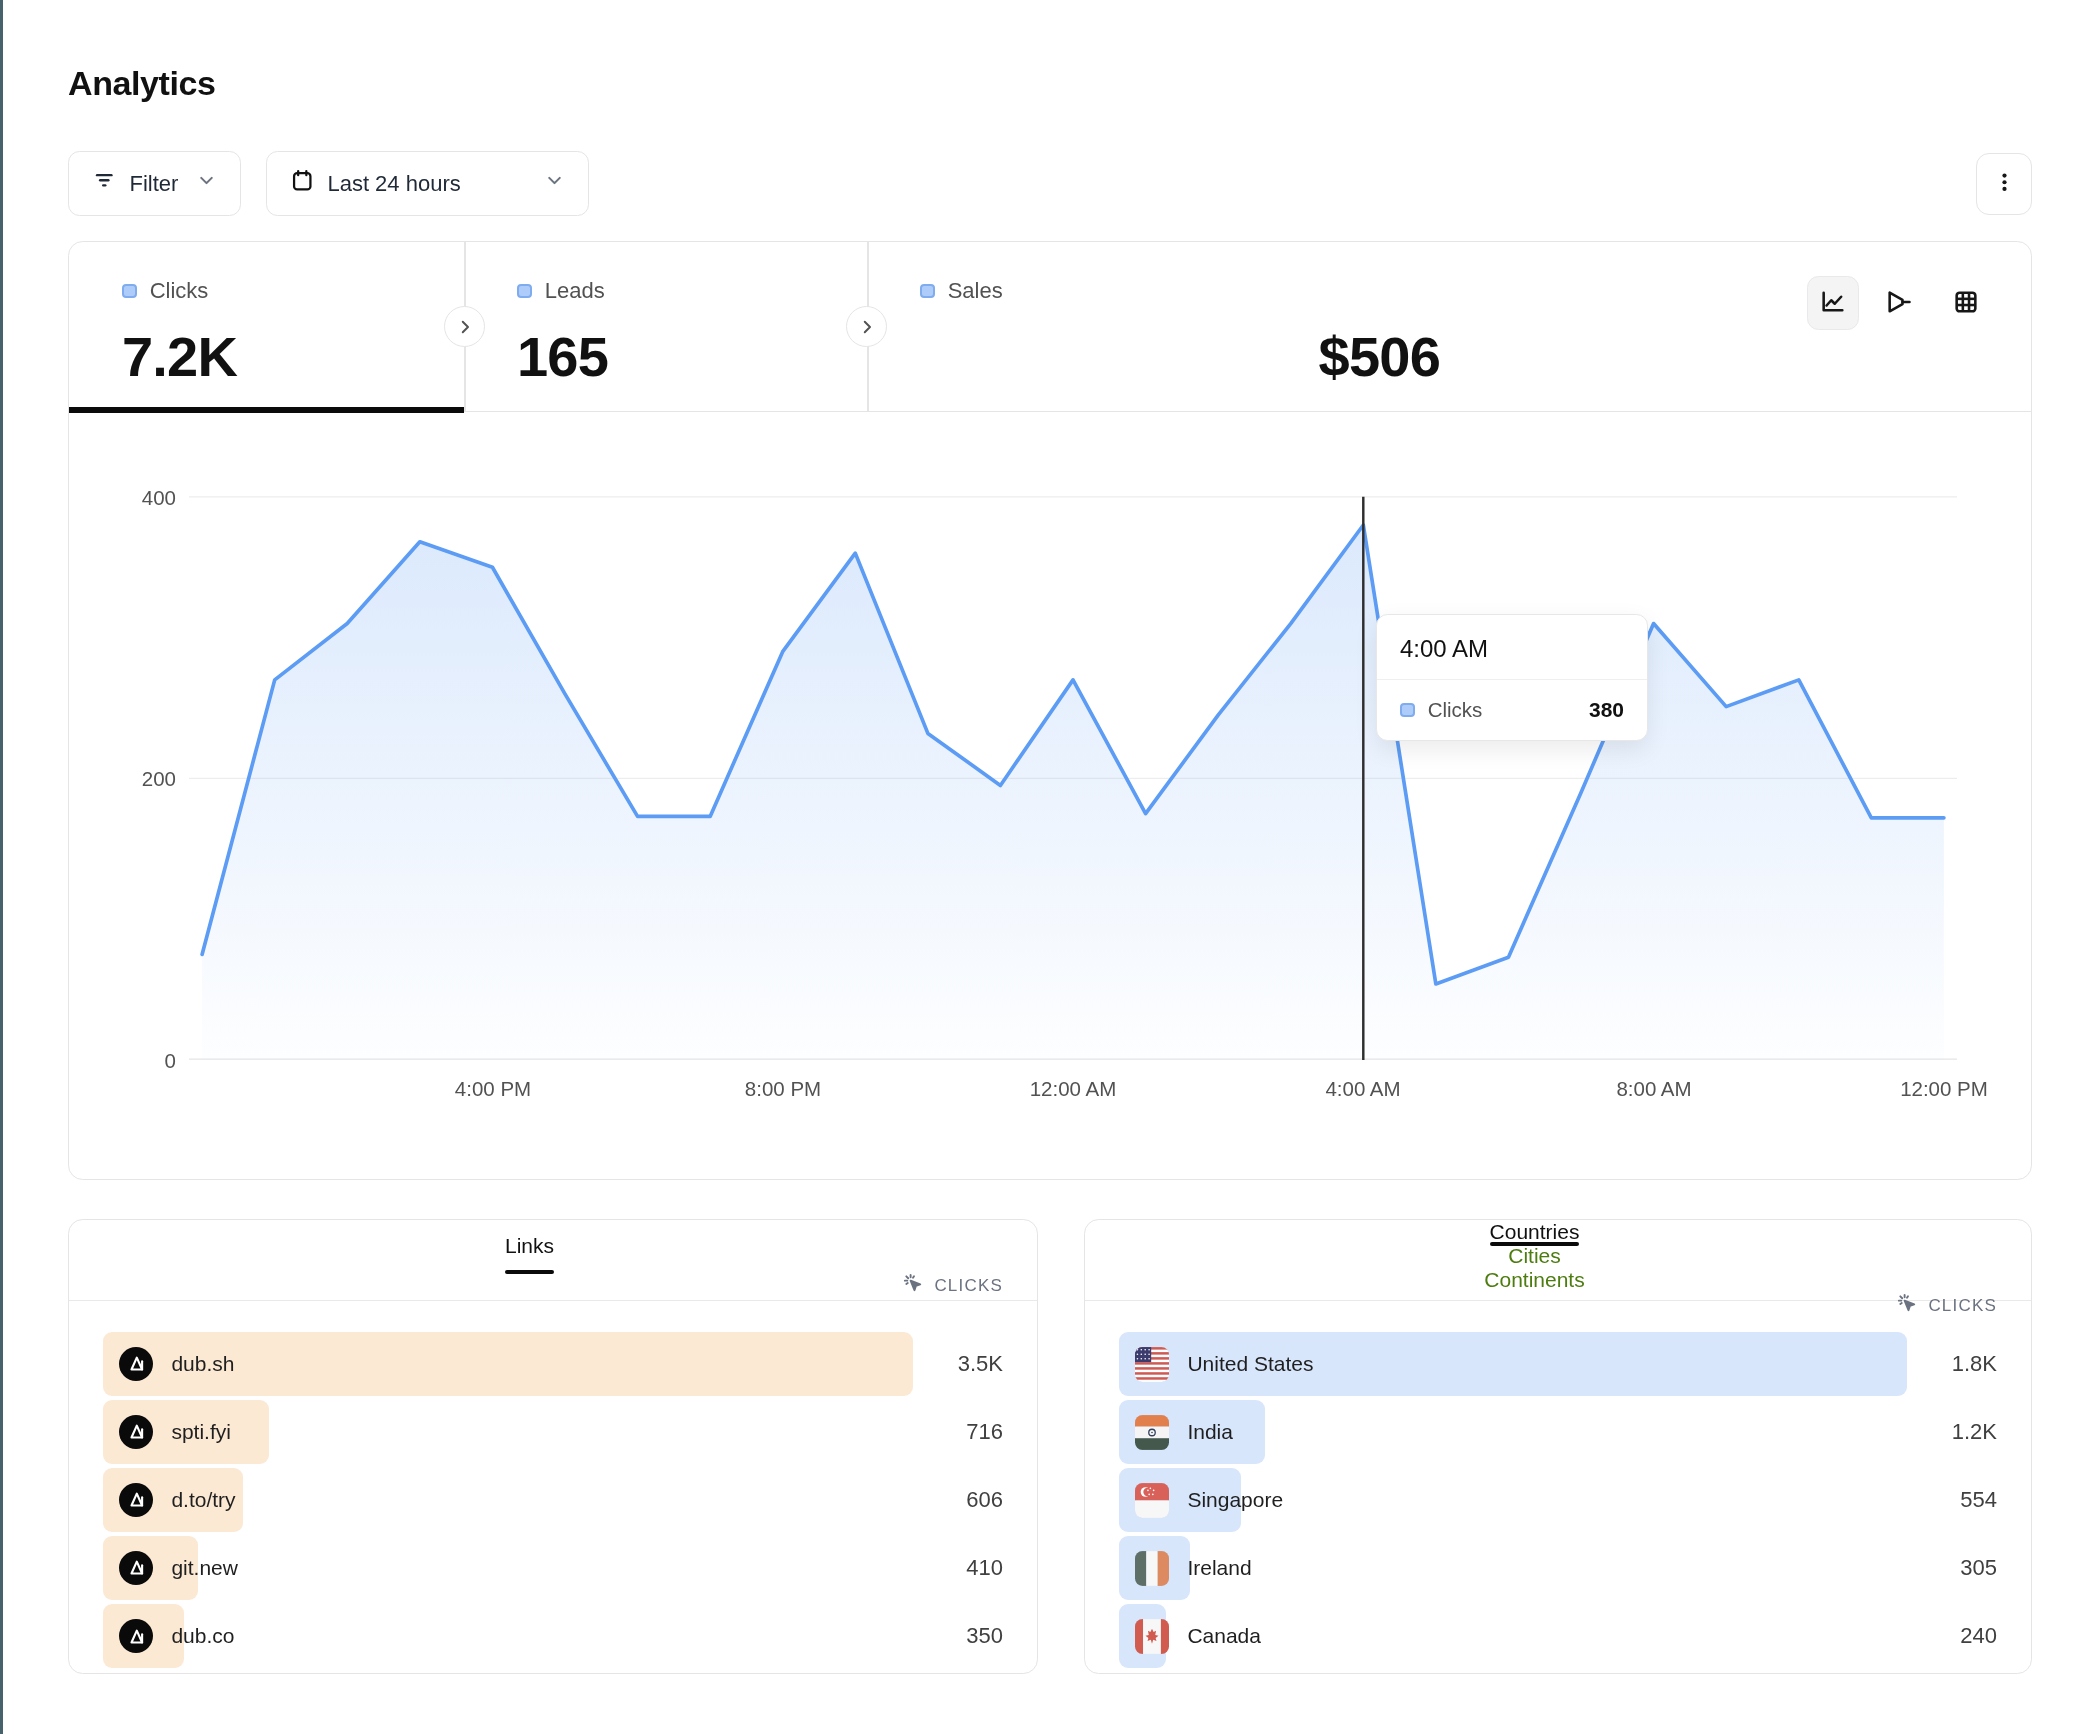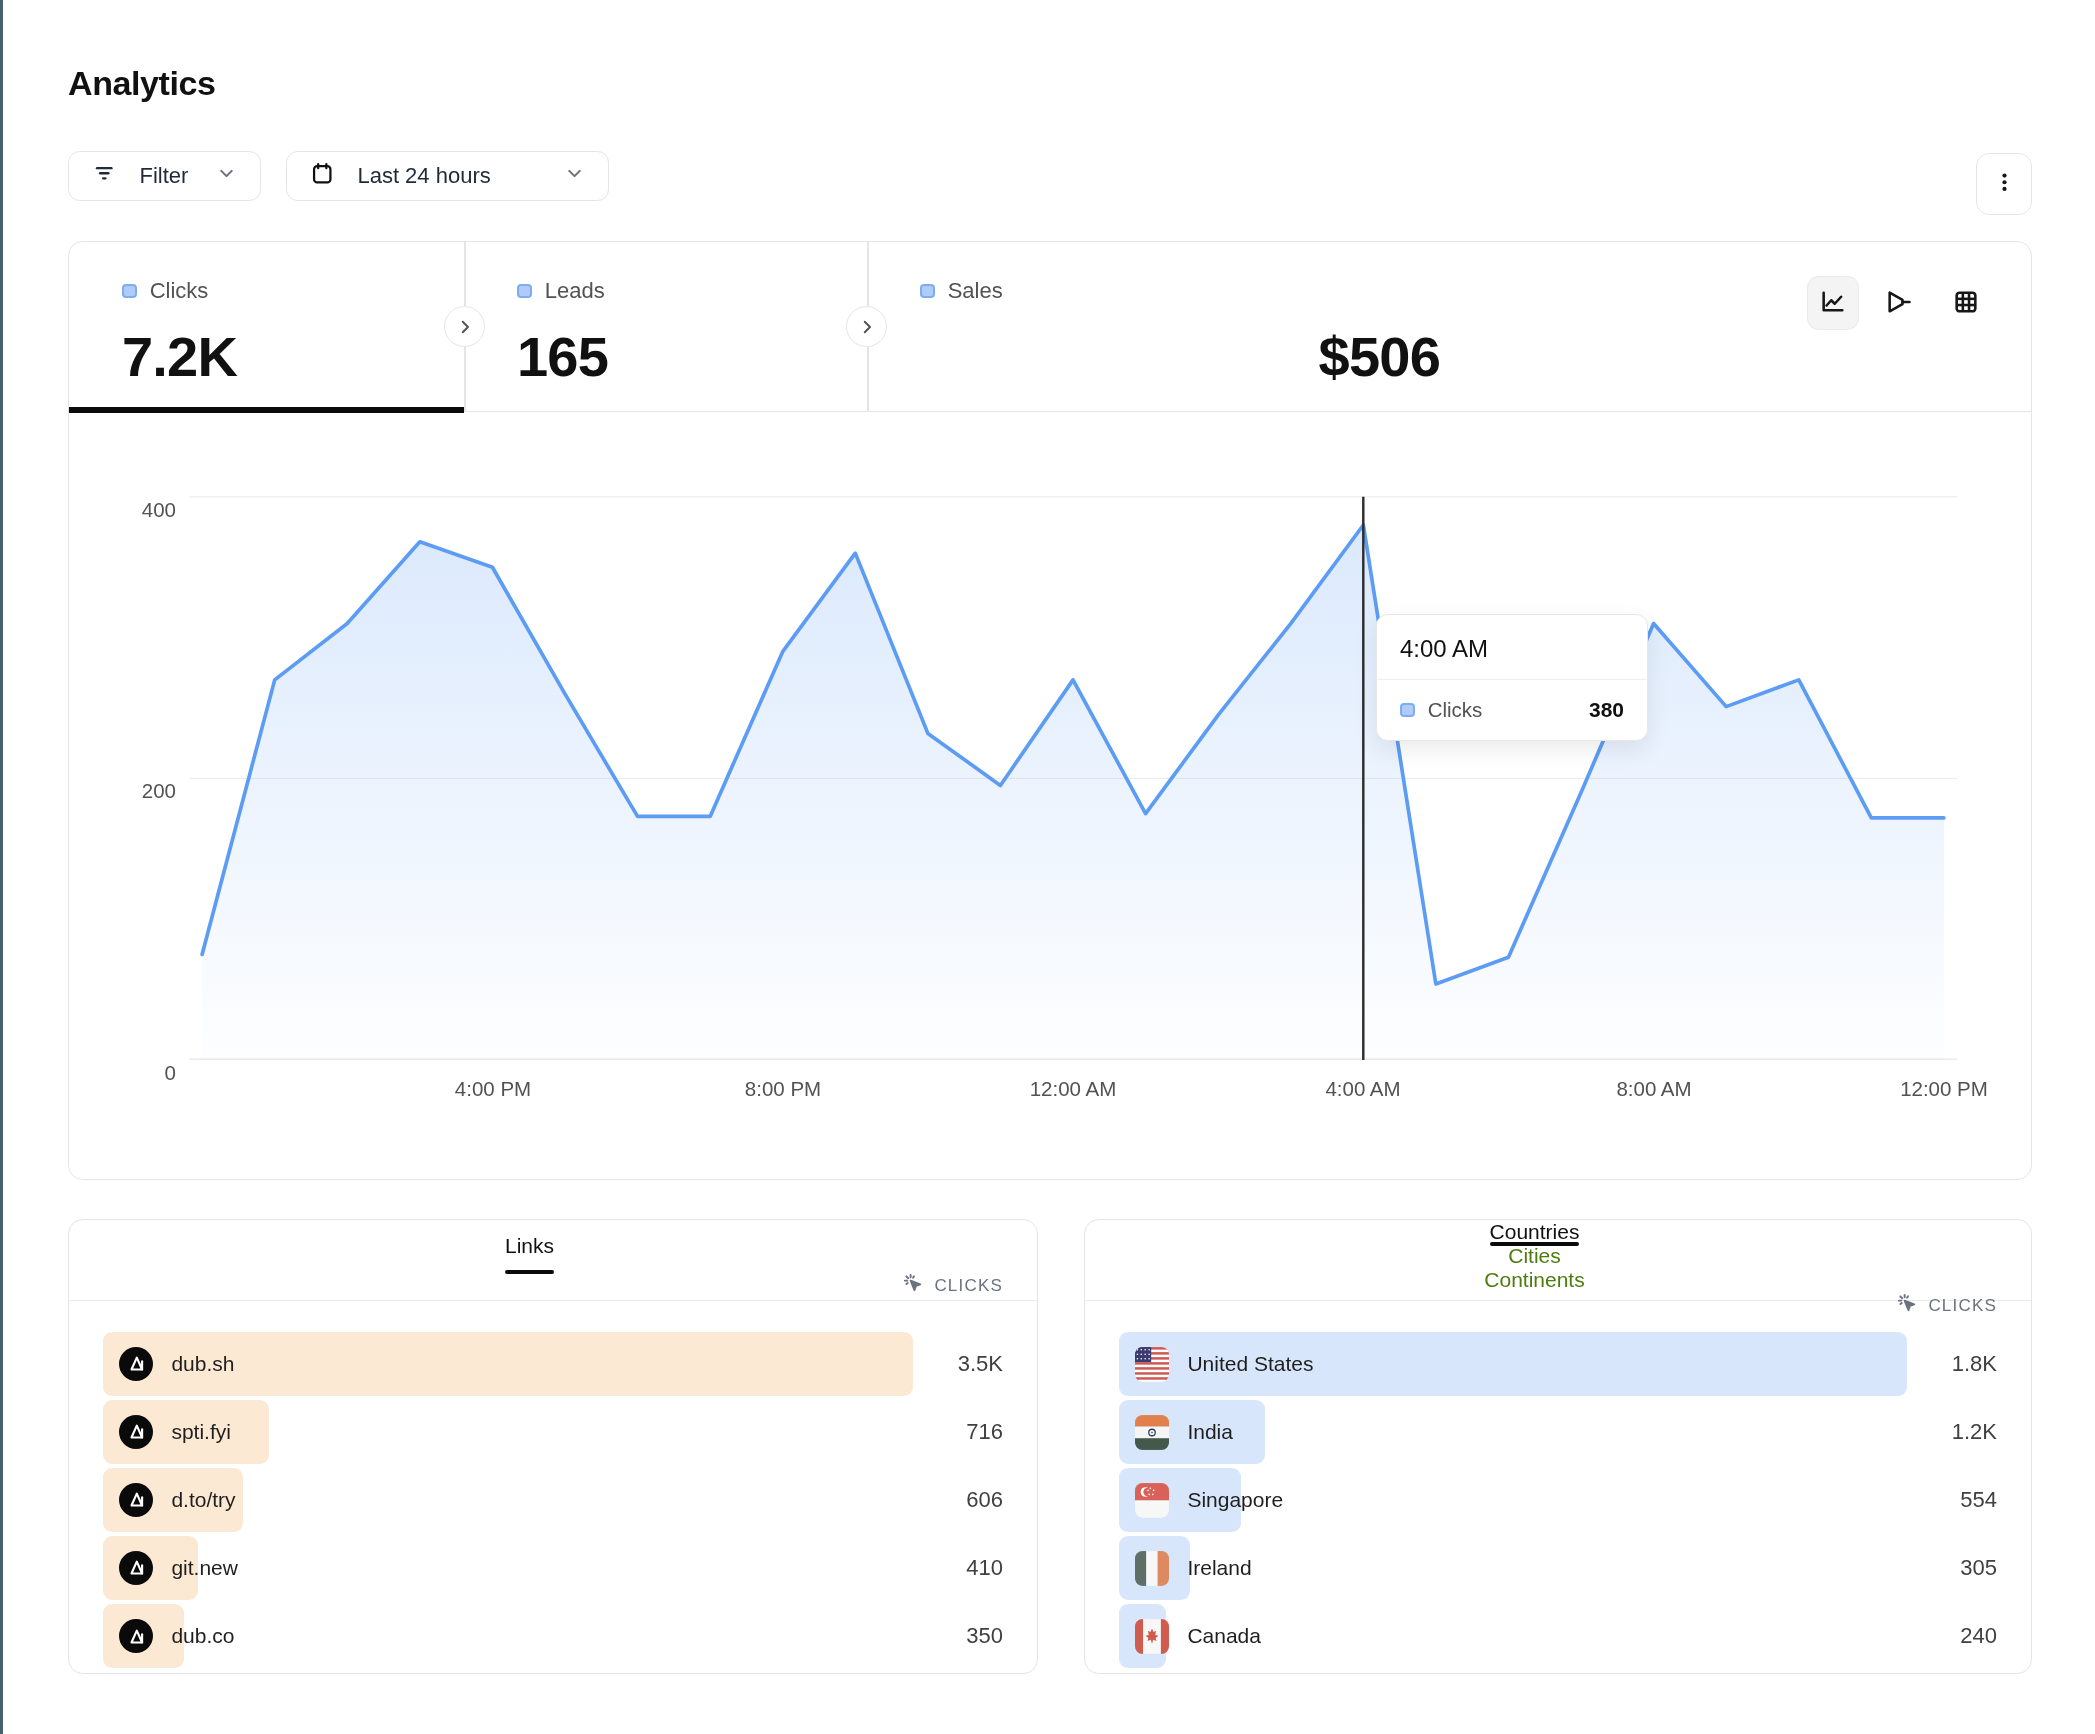--- a/index.html
+++ b/index.html
@@ -5,22 +5,22 @@
   * { margin:0; padding:0; box-sizing:border-box; }
   html,body { background:#ffffff; font-family:"Liberation Sans", sans-serif; color:#171717; }
   body { width:2096px; height:1735px; position:relative; overflow:hidden; }
   .edge-line { position:absolute; left:0; top:0; width:3.3px; height:100%; background:#47626b; }
   .page { position:absolute; left:68px; top:0; width:1964px; }
 
   h1.title { font-size:34px; font-weight:700; letter-spacing:-0.4px; margin-top:64px; color:#111111; }
 
   
   .toolbar { position:absolute; top:151px; left:0; right:0; height:65px; }
-  .btn { display:inline-flex; align-items:center; gap:23px; background:#fff; border:1.6px solid #e5e5e5;
-         border-radius:11.5px; height:50px; padding:0 23px; font-size:22px; color:#1f2937; cursor:pointer; }
+  .btn { display:inline-flex; align-items:center; gap:13px; background:#fff; border:1.6px solid #e5e5e5;
+         border-radius:11.5px; height:65px; padding:0 23px; font-size:22px; color:#1f2937; cursor:pointer; }
   .btn + .btn { margin-left:21px; }
   .btn .chev { margin-left:4.9px; }
   .btn.date { width:323px; justify-content:flex-end; }
   .btn.date .chev { margin-left:auto; }
   .kebab-btn { position:absolute; right:0; top:1.6px; width:56px; height:62px; border:1.6px solid #e5e5e5;
                border-radius:13px; background:#fff; display:flex; align-items:center; justify-content:center; cursor:pointer; }
 
   
   .card { position:absolute; background:#fff; border:1.6px solid #e5e5e5; border-radius:14.7px; }
   .main-card { left:0; top:241px; width:1964px; height:939px; }
@@ -37,21 +37,21 @@
   .circle-btn { position:absolute; top:64px; width:41px; height:41px; border-radius:50%; background:#fff;
                 border:1.6px solid #e5e5e5; display:flex; align-items:center; justify-content:center; cursor:pointer; z-index:3; }
   .view-icons { position:absolute; right:39px; top:34px; display:flex; gap:14.7px; }
   .vbtn { width:52px; height:54px; border-radius:11.5px; display:flex; align-items:center; justify-content:center;
           background:transparent; border:1.6px solid transparent; cursor:pointer; }
   .vbtn.sel { background:#f4f4f5; border-color:#e9e9eb; }
 
   
   .plot-wrap { position:absolute; left:120px; top:245px; width:1768px; height:573px; }
   .plot-wrap svg { display:block; width:1768px; height:573px; overflow:visible; }
-  .ylab { position:absolute; right:1789px; width:74px; text-align:right; font-size:20.5px; color:#525252;margin-top:12px; }
+  .ylab { position:absolute; right:1789px; width:74px; text-align:right; font-size:20.5px; color:#525252; }
   .xlab { position:absolute; top:835px; font-size:20.5px; color:#525252; transform:translateX(-50%); white-space:nowrap; }
 
   .tooltip { position:absolute; left:1307px; top:372px; width:272px; background:#fff; border:1.6px solid #e7e7e7;
              border-radius:11.5px; box-shadow:0 8.2px 23px rgba(0,0,0,0.08); z-index:5; }
   .tooltip .tt-title { padding:19.6px 23px 16.4px; font-size:24px; color:#111; border-bottom:1.6px solid #efefef; }
   .tooltip .tt-row { display:flex; align-items:center; gap:13px; padding:18px 23px; font-size:20.5px; color:#525252; }
   .tooltip .tt-val { margin-left:auto; font-weight:700; color:#111; font-size:21px; }
 
   
   .panel-links { left:0; top:1219px; width:970px; height:455px; }

